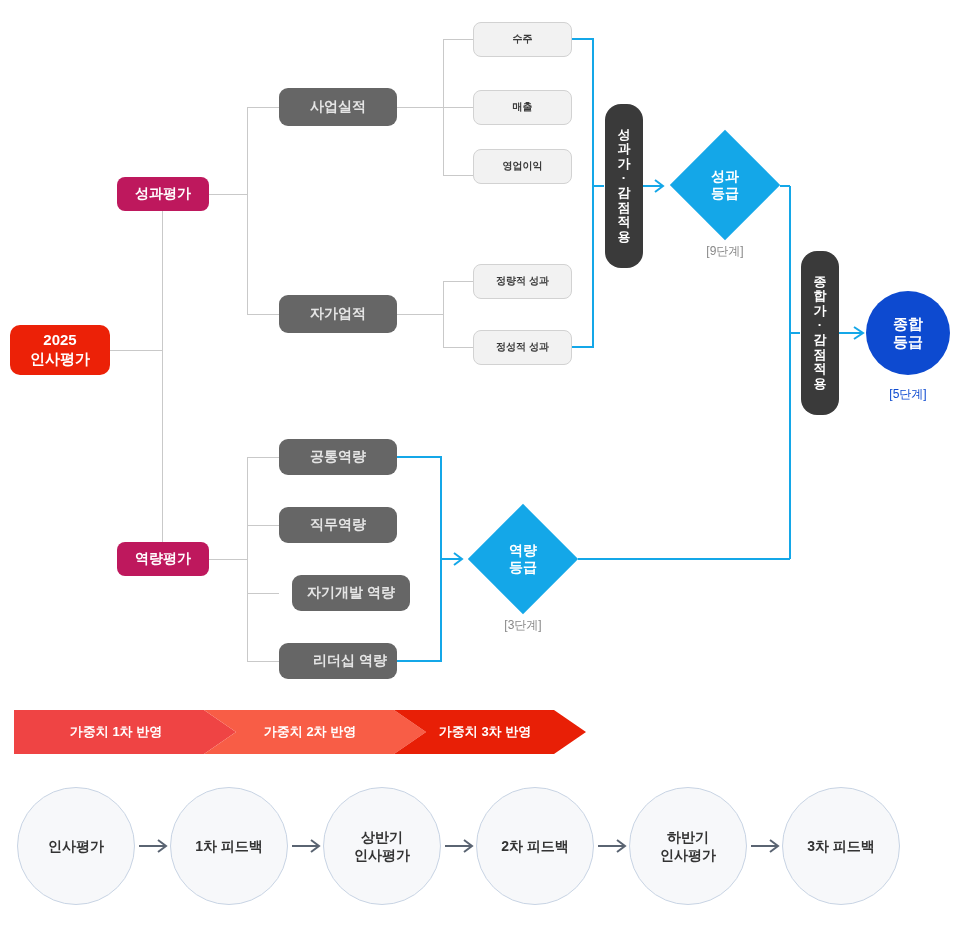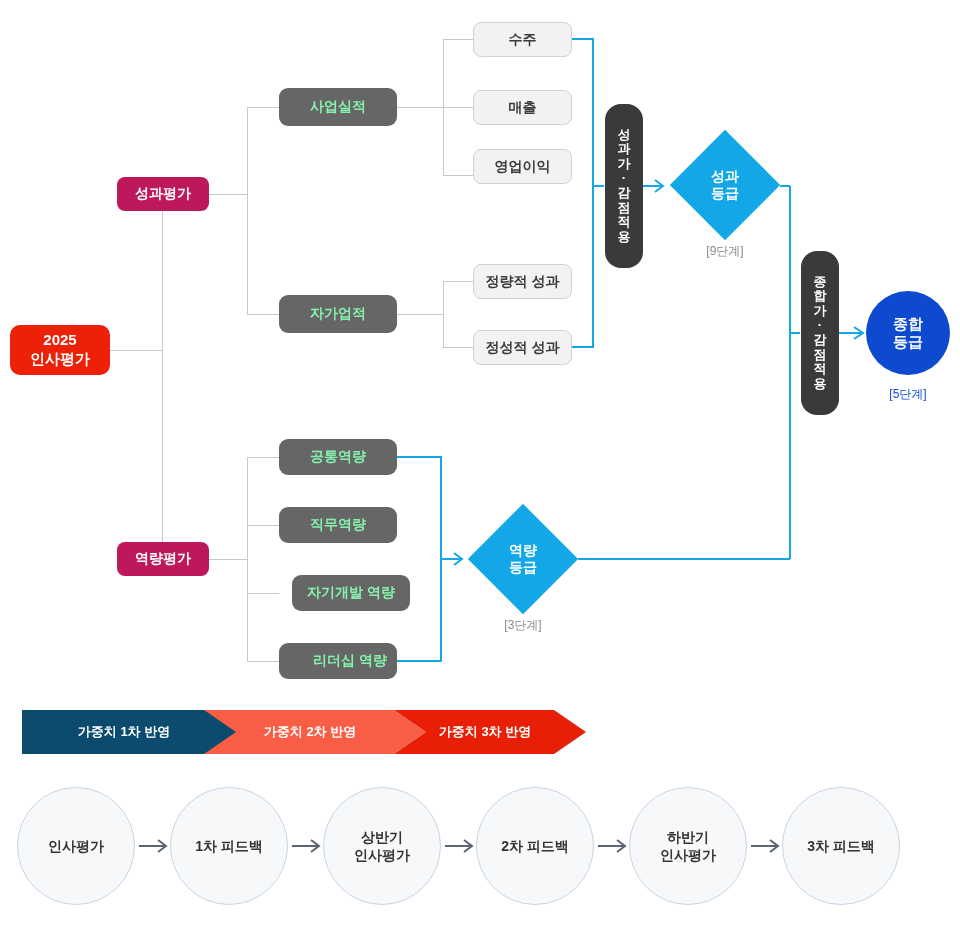--- a/index.html
+++ b/index.html
@@ -30,30 +30,30 @@
     font-size:15px;
   }
   
   .n-salmon {
     background:#be185d; color:#fff;
     border-radius:8px;
     font-size:14px;
   }
   
   .n-dark {
-    background:#666666; color:#86efac;
+    background:#666666; color:#e5e5e5;
     border-radius:9px;
     font-size:14px;
   }
   
   .n-light {
     background:#f2f2f2; color:#3b3b3b;
     border:1px solid #d2d2d2;
     border-radius:8px;
-    font-size:14px;
+    font-size:10px;
   }
 
   
   .n-pill {
     background:#3a3a3a; color:#fff;
     border-radius:16px;
     font-size:13px;
     flex-direction:column;
     justify-content:center;
     letter-spacing:0;
@@ -243,21 +243,21 @@
     <div class="diamond-label">역량
 등급</div>
   </div>
   <div class="stage-note" style="left:468px; top:617px; width:110px;">[3단계]</div>
 
   <div class="n-circle" style="left:866px; top:291px; width:84px; height:84px;">종합
 등급</div>
   <div class="stage-note blue" style="left:866px; top:386px; width:84px;">[5단계]</div>
 
   <div id="weights">
-    <div class="chev" style="left:8px; width:222px; background:#0c4a6e;
+    <div class="chev" style="left:0px; width:222px; background:#ef4444;
                 clip-path:polygon(0 0, 190px 0, 222px 22px, 190px 44px, 0 44px, 0 0);">
       <span style="margin-right:18px;">가중치 1차 반영</span>
     </div>
     <div class="chev" style="left:190px; width:222px; background:#f85d46;
                 clip-path:polygon(0 0, 190px 0, 222px 22px, 190px 44px, 0 44px, 32px 22px);">
       <span style="margin-right:10px;">가중치 2차 반영</span>
     </div>
     <div class="chev" style="left:380px; width:192px; background:#e81f06;
                 clip-path:polygon(0 0, 160px 0, 192px 22px, 160px 44px, 0 44px, 32px 22px);">
       <span style="margin-right:10px;">가중치 3차 반영</span>

